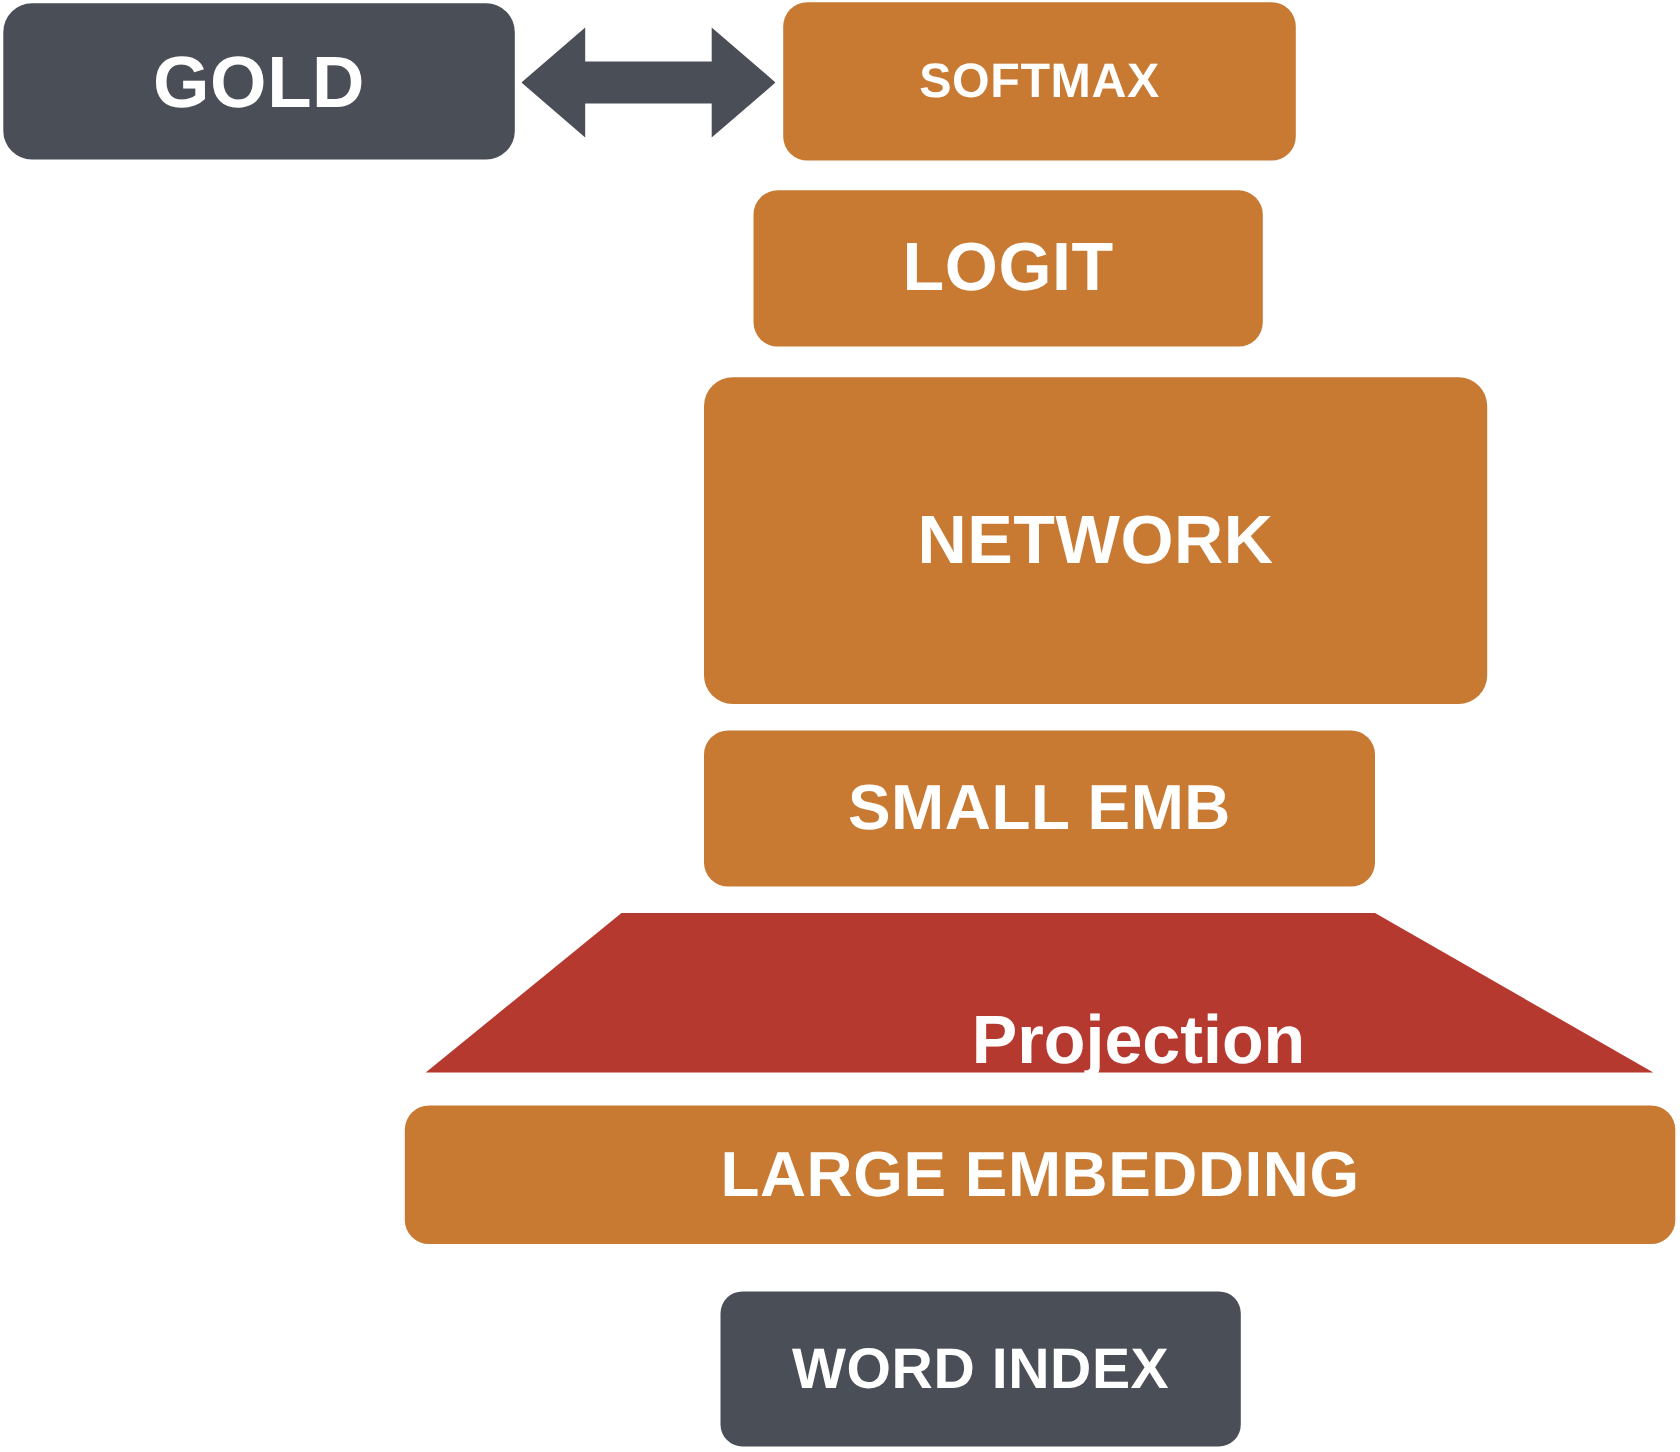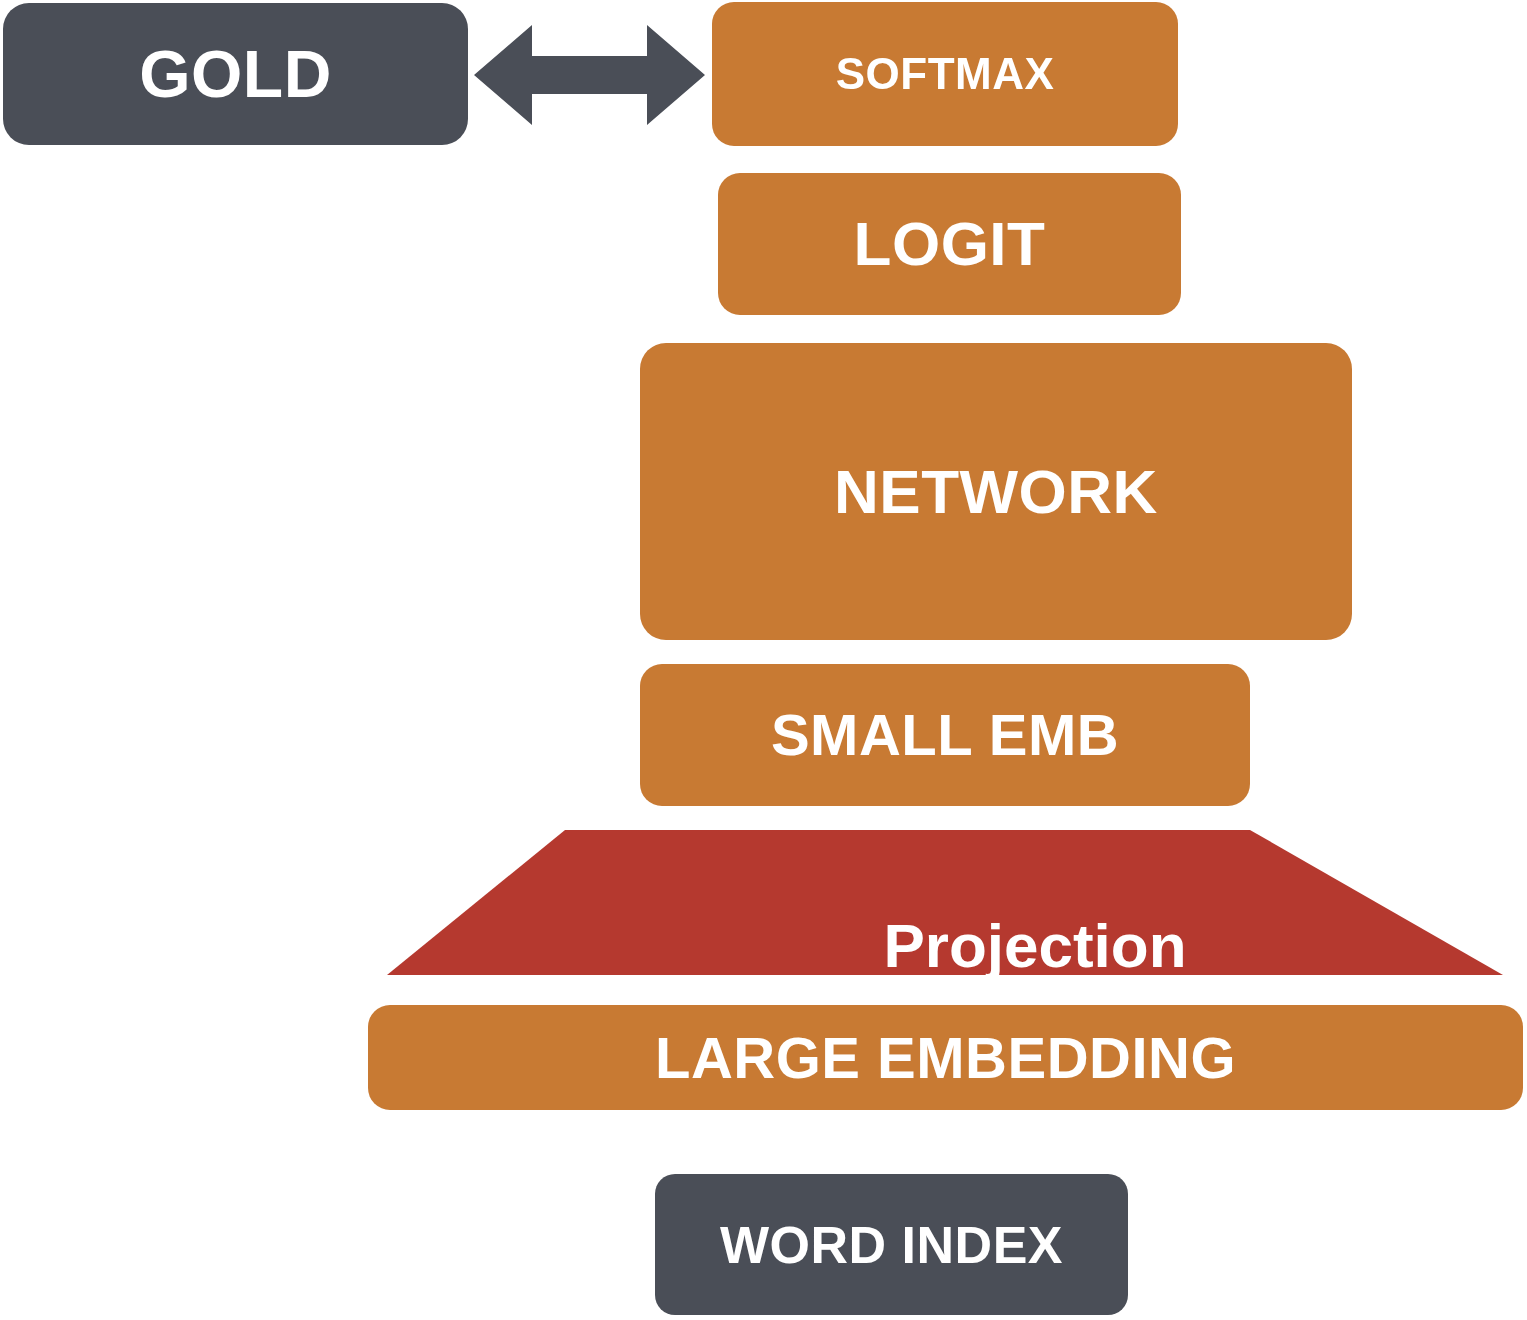--- a/index.html
+++ b/index.html
@@ -41,36 +41,36 @@
     left: 3px;  top: 3px;   width: 465px; height: 142px;
     border-radius: 26px;
     font-size: 66px;
   }
   .node-softmax {
     left: 712px; top: 2px;  width: 466px; height: 144px;
     border-radius: 22px;
     font-size: 44px;
   }
   .node-logit {
-    left: 718px; top: 173px; width: 463px; height: 142px;
+    left: 685px; top: 173px; width: 463px; height: 142px;
     border-radius: 22px;
     font-size: 62px;
   }
   .node-network {
     left: 640px; top: 343px; width: 712px; height: 297px;
     border-radius: 26px;
     font-size: 62px;
   }
   .node-small-emb {
     left: 640px; top: 664px; width: 610px; height: 142px;
     border-radius: 22px;
     font-size: 58px;
   }
   .node-large-embedding {
-    left: 368px; top: 1005px; width: 1155px; height: 105px;
+    left: 368px; top: 1005px; width: 1155px; height: 126px;
     border-radius: 22px;
     font-size: 58px;
   }
   .node-word-index {
     left: 655px; top: 1174px; width: 473px; height: 141px;
     border-radius: 20px;
     font-size: 52px;
   }
 
   

